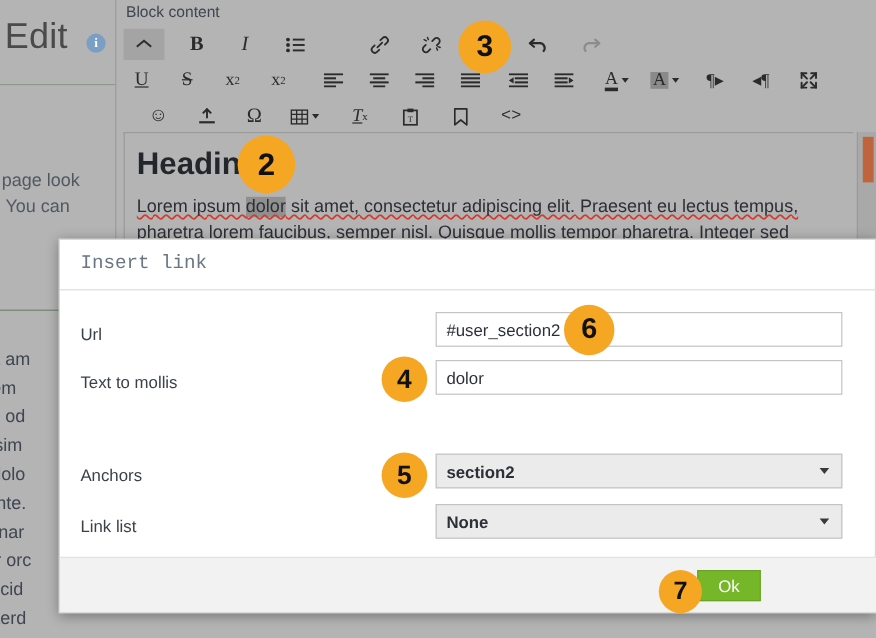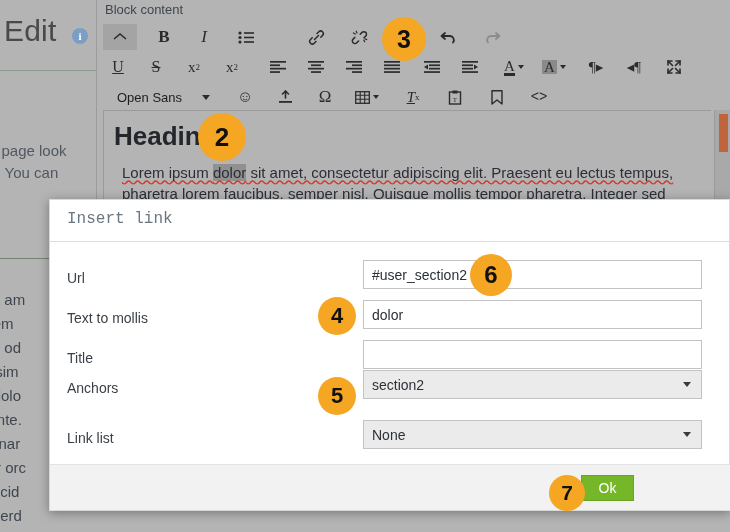--- a/index.html
+++ b/index.html
@@ -126,21 +126,21 @@
     border: 1px solid #9a9a9a;
     border-right: none;
     overflow: hidden;
     padding: 6px 10px 0 10px;
   }
   .doc-h2 {
     font-size: 26px; font-weight: bold; color: #23262b;
     margin: 4px 0 10px 0;
   }
   .doc-p {
-    font-size: 15px; line-height: 21px; color: #2b2f35; margin-left: 8px;
+    font-size: 15px; line-height: 21px; color: #2b2f35;
   }
   .squig {
     text-decoration: underline;
     text-decoration-color: #d23b2e;
     text-decoration-style: wavy;
     text-decoration-skip-ink: none;
   }
   .sel {
     background: #909090; color: #2b2f35;
   }
@@ -196,20 +196,21 @@
   }
   .fselect {
     position: absolute; left: 313px; top: 0;
     width: 339px; height: 29px;
     border: 1px solid #c3c3c3;
     background: #ebebeb;
     font-size: 14px; color: #2c3137;
     display: flex; align-items: center;
     padding: 0 8px;
     cursor: pointer;
+    font-weight: bold;
   }
   .fselect .caret {
     position: absolute; right: 10px;
     width: 0; height: 0;
     border-left: 4px solid transparent;
     border-right: 4px solid transparent;
     border-top: 5px solid #3a3a3a;
   }
   .modal-footer {
     position: absolute; left: 0; bottom: 0;
@@ -419,24 +420,20 @@
             <path d="M6 14 L2 14 L2 10"></path>
               <path d="M2 14 L6.5 9.5"></path>
             <path d="M10 14 L14 14 L14 10"></path>
               <path d="M14 14 L9.5 9.5"></path>
           </g>
         </svg>
       </div>
     </div>
 
     <div class="tool-row r3">
-      <div class="tselect" style="margin-left:8px">
-        <span class="lbl">Open Sans</span>
-        <span class="caret"></span>
-      </div>
       <div class="tbtn" style="margin-left:16px;font-size:16px">☺</div>
       <div class="tbtn" style="margin-left:12px">
         <svg width="15" height="14" viewBox="0 0 15 14">
           <path d="M7.5 1 L7.5 8" stroke="#2b2b2b" stroke-width="1.6" stroke-linecap="round"></path>
           <path d="M4.5 4 L7.5 1 L10.5 4" stroke="#2b2b2b" stroke-width="1.6" fill="none" stroke-linecap="round" stroke-linejoin="round"></path>
           <rect x="1" y="11" width="13" height="1.8" fill="#2b2b2b"></rect>
         </svg>
       </div>
       <div class="tbtn" style="margin-left:12px;font-family:'Liberation Serif',serif;font-size:17px">Ω</div>
       <div class="tbtn" style="margin-left:14px">
@@ -484,26 +481,22 @@
       <div class="frow" style="top:18px">
         <div class="flabel">Url</div>
         <input class="finput" type="text" value="#user_section2" style="">
       </div>
 
       <div class="frow" style="top:58px">
         <div class="flabel">Text to mollis</div>
         <input class="finput" type="text" value="dolor" style="">
       </div>
 
-      <div class="frow" style="top:98px">
-        <div class="flabel">Title</div>
-        <input class="finput" type="text" value="" style="">
-      </div>
-
-      <div class="frow" style="top:128px">
+
+      <div class="frow" style="top:136px">
         <div class="flabel">Anchors</div>
         <div class="fselect">
           <span>section2</span>
           <span class="caret"></span>
         </div>
       </div>
 
       <div class="frow" style="top:178px">
         <div class="flabel">Link list</div>
         <div class="fselect">

